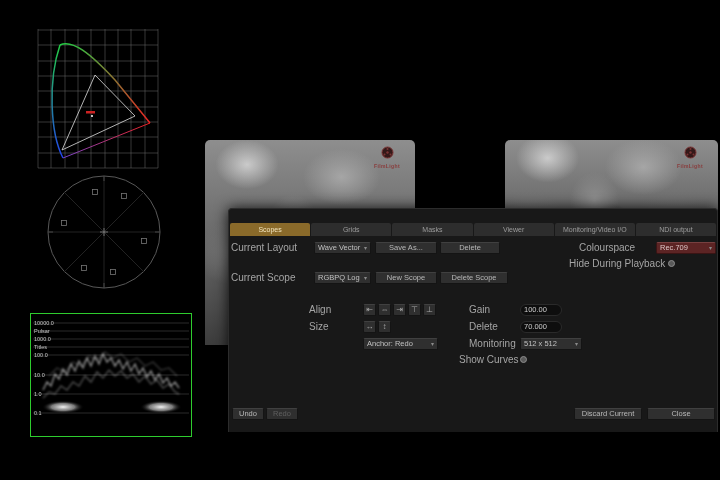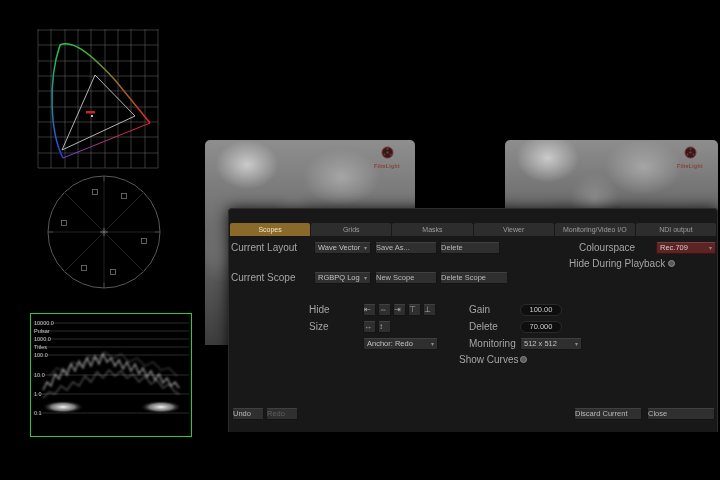--- a/index.html
+++ b/index.html
@@ -41,31 +41,31 @@
   }
   .dialog-title{position:absolute;top:0;left:0;right:0;height:13px;background:#262626;color:#c4c4c4;
     font-size:8px;line-height:13px;text-align:center;border-radius:4px 4px 0 0;}
   .tabs{position:absolute;top:14px;left:1px;right:1px;height:13px;display:flex;gap:1px;}
   .tab{flex:1;background:#2d2d2d;color:#9c9c9c;font-size:7px;line-height:13px;text-align:center;
     white-space:nowrap;overflow:hidden;border-radius:2px 2px 0 0;}
   .tab.active{background:#8a6a2a;color:#f2e4bd;}
 
   .lbl{position:absolute;color:#a5a5a5;font-size:10px;line-height:12px;white-space:nowrap;}
   .btn{position:absolute;height:12px;background:#2f2f2f;border:1px solid #141414;border-top:1px solid #404040;
-    color:#b8b8b8;font-size:7.5px;line-height:10px;text-align:left;border-radius:2px;box-sizing:border-box;
+    color:#b8b8b8;font-size:7.5px;line-height:10px;text-align:center;border-radius:2px;box-sizing:border-box;
     white-space:nowrap;overflow:hidden;}
   .btn.dim{color:#5f5f5f;}
   .iconbtn{font-size:8px;color:#a8a8a8;}
   .dd{position:absolute;height:12px;background:#2f2f2f;border:1px solid #141414;border-top:1px solid #404040;
     color:#c0c0c0;font-size:7.5px;line-height:10px;border-radius:2px;box-sizing:border-box;
     display:flex;justify-content:space-between;align-items:center;padding:0 3px;white-space:nowrap;overflow:hidden;}
   .dd .chev{font-size:6px;color:#8a8a8a;}
   .dd.maroon{background:#5c2424;border-color:#3a1414;border-top-color:#774040;color:#ddc8c8;}
   .vbox{position:absolute;height:12px;background:#0e0e0e;border:1px solid #2a2a2a;color:#cccccc;
-    font-size:7.5px;line-height:10px;text-align:center;padding:0 3px;border-radius:6px;box-sizing:border-box;}
+    font-size:7.5px;line-height:10px;text-align:left;padding:0 3px;border-radius:6px;box-sizing:border-box;}
   .toggle{position:absolute;width:7px;height:7px;border-radius:50%;background:#5a5a5a;border:1px solid #8d8d8d;box-sizing:border-box;}
 </style>
 </head>
 <body>
 
 <div class="panel" id="cie-panel">
   <svg width="135" height="145" viewBox="0 0 135 145">
     <defs>
       <linearGradient id="gl1" x1="0" y1="1" x2="0" y2="0">
         <stop offset="0" stop-color="#2244ee"></stop>
@@ -234,21 +234,21 @@
   <div class="toggle" style="left:439px;top:51px"></div>
 
   <div class="lbl" style="left:2px;top:63px;width:80px">Current Scope</div>
   <div class="dd" style="left:85px;top:63px;width:57px">
     <span>RGBPQ Log</span>
     <span class="chev">▾</span>
   </div>
   <div class="btn" style="left:146px;top:63px;width:62px">New Scope</div>
   <div class="btn" style="left:211px;top:63px;width:68px">Delete Scope</div>
 
-  <div class="lbl" style="left:80px;top:95px;width:46px">Hide</div>
+  <div class="lbl" style="left:80px;top:95px;width:46px">Align</div>
   <div class="btn iconbtn" style="left:134px;top:95px;width:13px"><span>⇤</span></div>
   <div class="btn iconbtn" style="left:149px;top:95px;width:13px"><span>⇔</span></div>
   <div class="btn iconbtn" style="left:164px;top:95px;width:13px"><span>⇥</span></div>
   <div class="btn iconbtn" style="left:179px;top:95px;width:13px"><span>⊤</span></div>
   <div class="btn iconbtn" style="left:194px;top:95px;width:13px"><span>⊥</span></div>
   <div class="lbl" style="left:240px;top:95px;width:46px">Gain</div>
   <div class="vbox" style="left:291px;top:95px;width:42px">100.00</div>
 
   <div class="lbl" style="left:80px;top:112px;width:46px">Size</div>
   <div class="btn iconbtn" style="left:134px;top:112px;width:13px"><span>↔</span></div>

